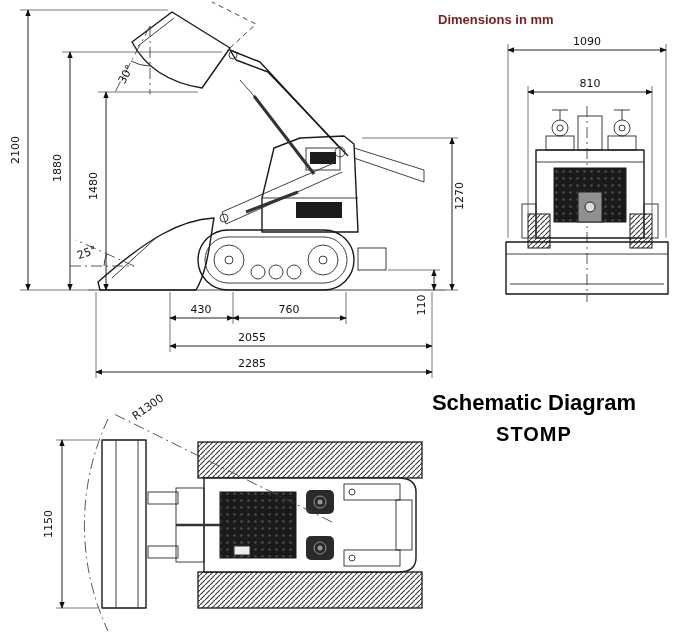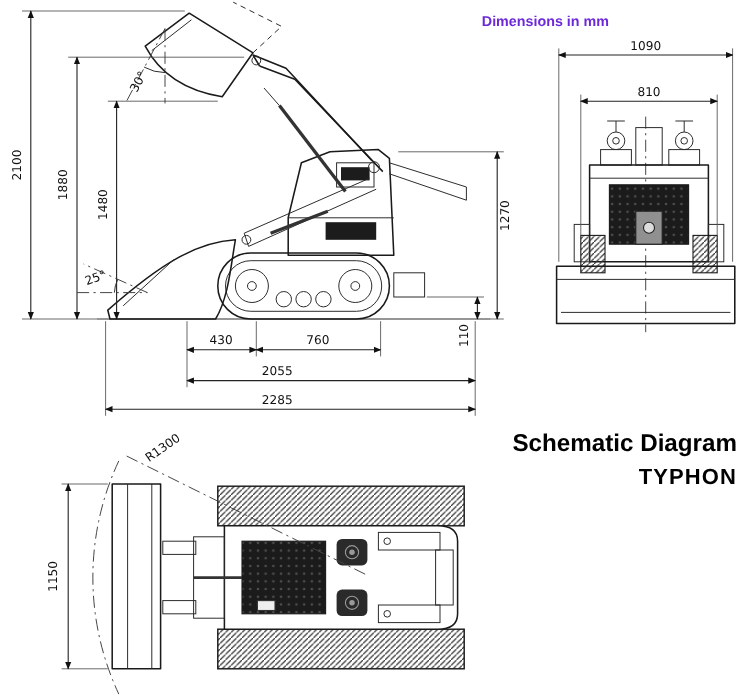--- a/index.html
+++ b/index.html
@@ -7,22 +7,22 @@
   .canvas { position:relative; width:674px; height:635px; background:#ffffff; overflow:hidden; }
   .canvas > svg { position:absolute; left:0; top:0; }
   .out  { fill:none; stroke:#1a1a1a; stroke-width:1.4; stroke-linejoin:round; }
   .thin { fill:none; stroke:#2a2a2a; stroke-width:0.9; }
   .dl   { fill:none; stroke:#222; stroke-width:1; }
   .ext  { fill:none; stroke:#555; stroke-width:0.8; }
   .cl   { fill:none; stroke:#444; stroke-width:0.9; stroke-dasharray:11 4 2 4; }
   .dash { stroke-dasharray:5 4; }
   .cyl  { fill:none; stroke:#333; stroke-width:3; }
   .dim-t { font:11px "DejaVu Sans", sans-serif; fill:#111; text-anchor:middle; }
-  .note { position:absolute; left:438px; top:12px; font-weight:bold; font-size:13px; color:#6d28d9; }
-  .caption { position:absolute; left:398px; top:390px; width:272px; text-align:right; color:#000; }
+  .note { position:absolute; left:438px; top:12px; font-weight:bold; font-size:13px; color:#7f1d1d; }
+  .caption { position:absolute; left:398px; top:390px; width:272px; text-align:center; color:#000; }
   .cap1 { font-size:22px; font-weight:bold; }
   .cap2 { font-size:20px; font-weight:bold; margin-top:7px; letter-spacing:1px; }
 </style>
 </head>
 <body>
 
 <div class="canvas">
 
 <svg width="674" height="635" viewBox="0 0 674 635">
   <defs>
@@ -224,16 +224,16 @@
       <line x1="332" y1="522" x2="114" y2="414" class="cl"></line>
       <text x="150" y="410" class="dim-t" transform="rotate(-35 150 410)">R1300</text>
     </g>
   </g>
 </svg>
 
 <div class="note">Dimensions in mm</div>
 
 <div class="caption">
   <div class="cap1">Schematic Diagram</div>
-  <div class="cap2">TYPHON</div>
+  <div class="cap2">STOMP</div>
 </div>
 
 </div>
 
 </body></html>

